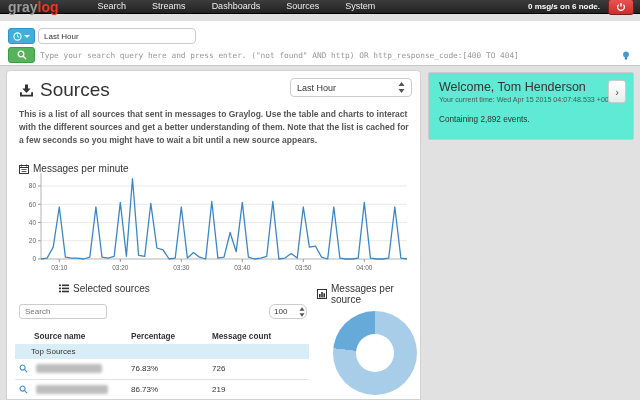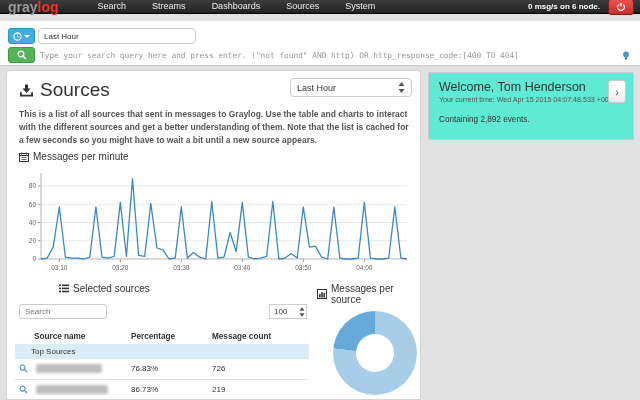--- a/index.html
+++ b/index.html
@@ -63,37 +63,37 @@
   }
   .page-title { position:absolute; left:12px; top:8px; font-size:19px; font-weight:normal; color:#333; display:flex; align-items:center; gap:6px; }
   .page-tr-select {
     position:absolute; right:8px; top:7px; width:122px; height:19px;
     border:1px solid #ccc; border-radius:4px; background:#fff;
     font-size:9px; color:#333; display:flex; align-items:center; padding:0 6px; cursor:pointer;
   }
   .page-tr-select .dbl { margin-left:auto; }
   .desc { position:absolute; left:12px; top:37px; width:392px; font-size:8.5px; line-height:1.55; color:#555;font-weight:bold; }
   .sec-title { position:absolute; font-size:10px; color:#333; display:flex; align-items:center; gap:4px; }
-  .sec-mpm { left:12px; top:80px; }
+  .sec-mpm { left:12px; top:92px; }
   .sec-sel { left:12px; top:212px;margin-left:40px; }
   .sec-pie { left:310px; top:212px; }
   .chart-wrap { position:absolute; left:8px; top:96px; width:402px; height:112px; }
   .tick-label { font-size:6.5px; fill:#666; font-family:"Liberation Sans",sans-serif; }
   .grid { stroke:#e9e9e9; stroke-width:1; }
   .axis { stroke:#b5b5b5; stroke-width:1; }
   .tickmark { stroke:#999; stroke-width:1; }
   .dataline { stroke:var(--line-blue); stroke-width:1.3; fill:none; stroke-linejoin:round; }
   .tbl-search {
     position:absolute; left:12px; top:233px; width:88px; height:15px;
     border:1px solid #ccc; border-radius:3px; font-size:8px; padding:0 5px; outline:none;
   }
   .results-label { position:absolute; left:219px; top:237px; font-size:8.5px; color:#333;margin-top:40px; }
   .results-select {
     position:absolute; left:262px; top:233px; width:38px; height:15px;
-    border:1px solid #ccc; border-radius:0; font-size:8px; display:flex; align-items:center; padding:0 4px; cursor:pointer; background:#fff;gap:12px;
+    border:1px solid #ccc; border-radius:6px; font-size:8px; display:flex; align-items:center; padding:0 4px; cursor:pointer; background:#fff;gap:12px;
   }
   .results-select .dbl { margin-left:auto; }
   .src-table { position:absolute; left:8px; top:258px; width:294px; border-collapse:collapse; font-size:8px; }
   .src-table th { font-size:8.2px; font-weight:bold; text-align:left; padding:3px 0; color:#333; }
   .src-table th:first-child { padding-left:19px; }
   .src-table td { padding:0; }
   .group-row td { background:var(--info-row-bg); font-size:8px; color:#333; padding:3px 16px; }
   .data-row { border-bottom:1px solid #e4e4e4; height:20px; }
   .data-row td { vertical-align:middle; }
   .cell-name { display:flex; align-items:center; gap:8px; padding-left:4px; }

